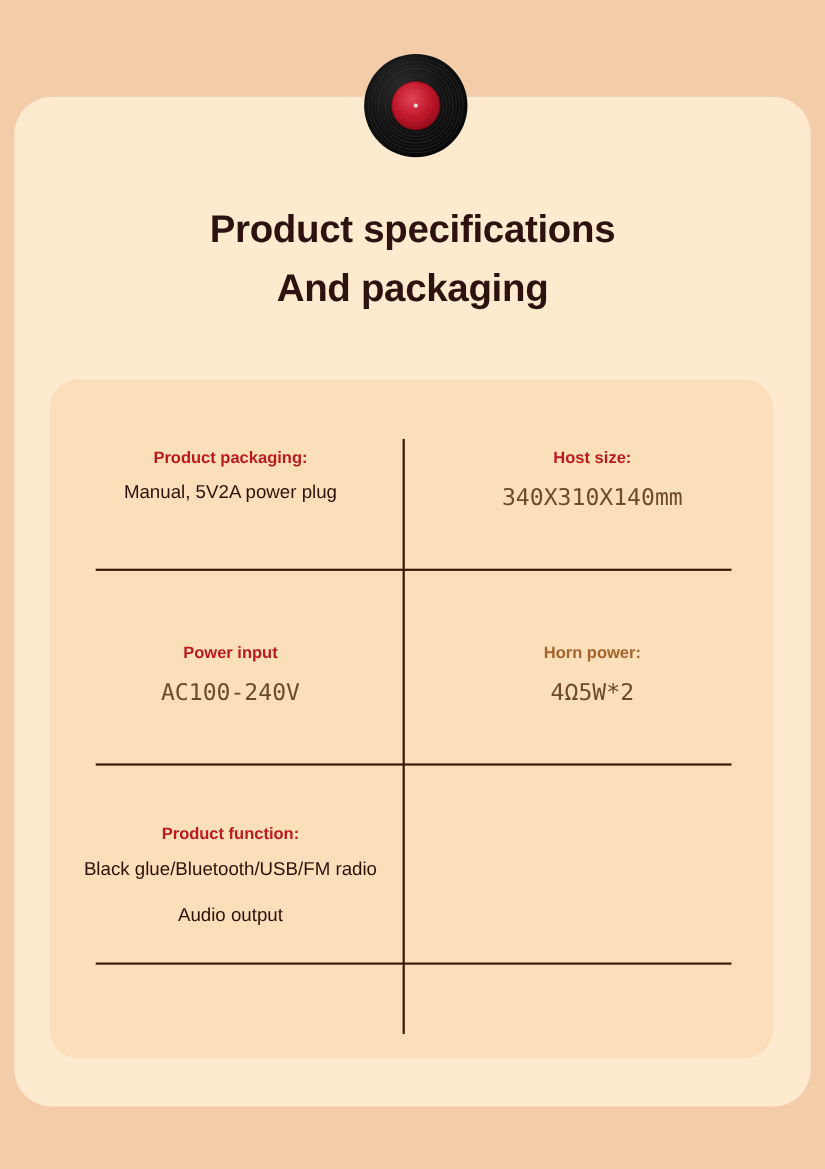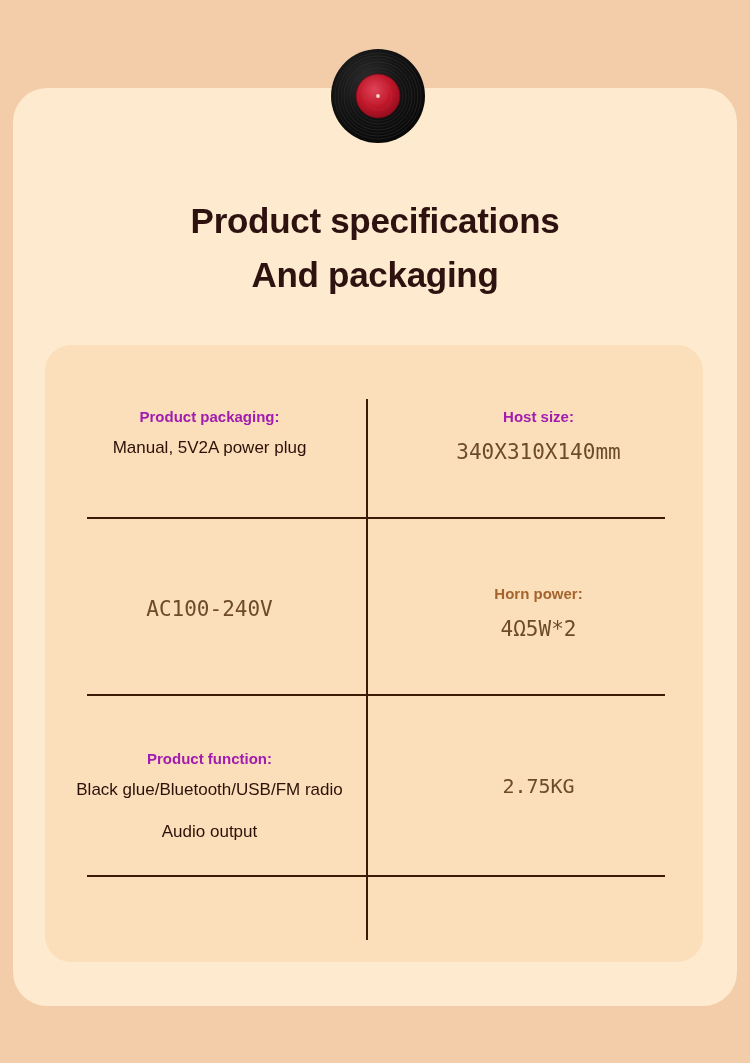--- a/index.html
+++ b/index.html
@@ -43,21 +43,20 @@
     left: 0;
     top: 182px;
     width: 750px;
     text-align: center;
     color: #2e1210;
     font-weight: bold;
     font-size: 35px;
     line-height: 54px;
     letter-spacing: -0.3px;
     z-index: 4;
-    margin-top: 12px;
   }
   #heading .line2 { display: block; }
 
   
   #spec-card {
     position: absolute;
     left: 45px;
     top: 345px;
     width: 658px;
     height: 617px;
@@ -68,21 +67,21 @@
   
   .cell {
     position: absolute;
     text-align: center;
     color: #2b1108;
   }
   .cell .label {
     font-weight: bold;
     font-size: 15px;
     line-height: 20px;
-    color: #a21caf;
+    color: #b91c1c;
   }
   .cell .label.accent { color: #a4642c; }
   .cell .label.small  { font-size: 14px; }
   .cell .value {
     font-weight: normal;
     font-size: 17px;
     line-height: 26px;
     color: #2b1108;
     margin-top: 8px;
   }
@@ -169,35 +168,35 @@
     <div class="label">Product packaging:</div>
     <div class="value">Manual, 5V2A power plug</div>
   </div>
 
   <div class="cell" id="cell-hostsize">
     <div class="label">Host size:</div>
     <div class="value mono">340X310X140mm</div>
   </div>
 
   <div class="cell" id="cell-powerinput">
+    <div class="label">Power input</div>
     <div class="value mono">AC100-240V</div>
   </div>
 
   <div class="cell" id="cell-hornpower">
     <div class="label accent">Horn power:</div>
     <div class="value mono">4Ω5W*2</div>
   </div>
 
   <div class="cell" id="cell-function">
     <div class="label">Product function:</div>
     <div class="value">Black glue/Bluetooth/USB/FM radio</div>
     <div class="value" style="margin-top:16px;">Audio output</div>
   </div>
 
   <div class="cell" id="cell-netweight">
-    <div class="value mono narrow">2.75KG</div>
   </div>
 
   <div class="hline" id="hline-1"></div>
   <div class="hline" id="hline-2"></div>
   <div class="hline" id="hline-3"></div>
   <div id="vline"></div>
 </div>
 
 </body></html>

